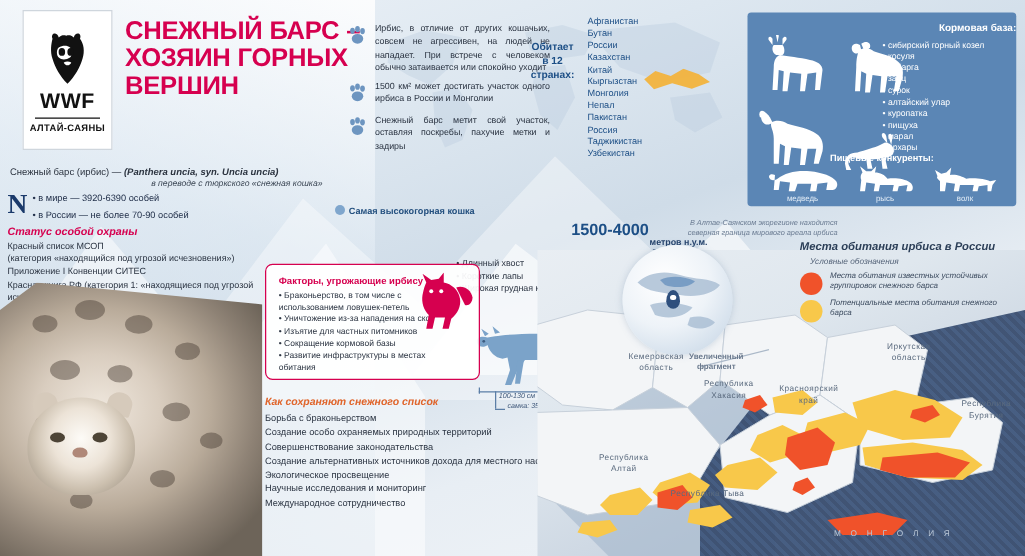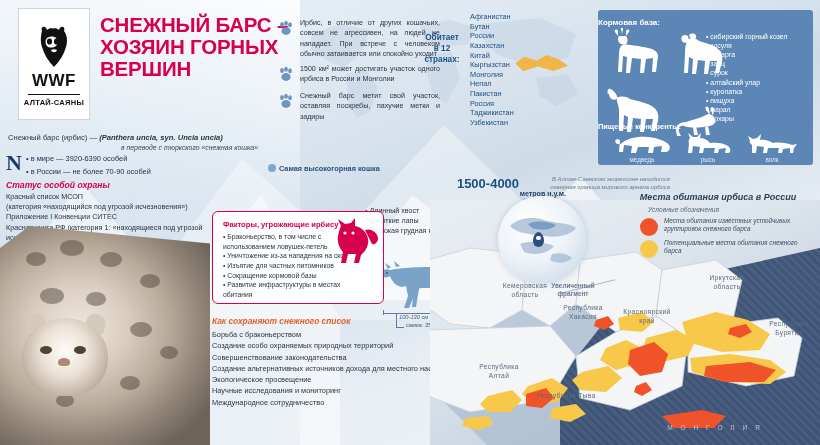--- a/index.html
+++ b/index.html
@@ -141,30 +141,30 @@
     background:#f2b33d; opacity:.95;
     clip-path: polygon(6% 52%, 22% 22%, 44% 40%, 62% 14%, 84% 34%, 100% 62%, 74% 86%, 46% 66%, 20% 88%);
   }
 
   
   .foodpanel{
     position:absolute; left:598px; top:10px; width:215px; height:155px;
     background:#5b86b5; border-radius:3px;
   }
   .food-title{
-    position:absolute; left:0; right:0; top:8px; text-align:left;
+    position:absolute; left:0; right:0; top:8px; text-align:right;
     font-size:8px; font-weight:bold; color:#fff;
   }
   .food-list{
     position:absolute; left:108px; top:22px; width:105px;
     font-size:6.9px; color:#fff; line-height:1.32;
   }
   .food-list div:before{ content:"• "; }
   .comp-title{
-    position:absolute; left:0; right:0; top:112px; 
+    position:absolute; left:0; right:0; top:112px; text-align:center;
     font-size:7.4px; font-weight:bold; color:#fff;
   }
   .comp-item{ position:absolute; font-size:6.3px; color:#e3edf7; text-align:center; width:56px;}
 
   
   .hchip{
     position:absolute; left:268px; top:164px; font-size:7.3px; color:#24507f; font-weight:bold;text-align:center;
   }
   .hchip .dot{ display:inline-block; width:8px; height:8px; border-radius:50%;
     background:#7fa6cd; margin-right:3px; vertical-align:-1px; }

